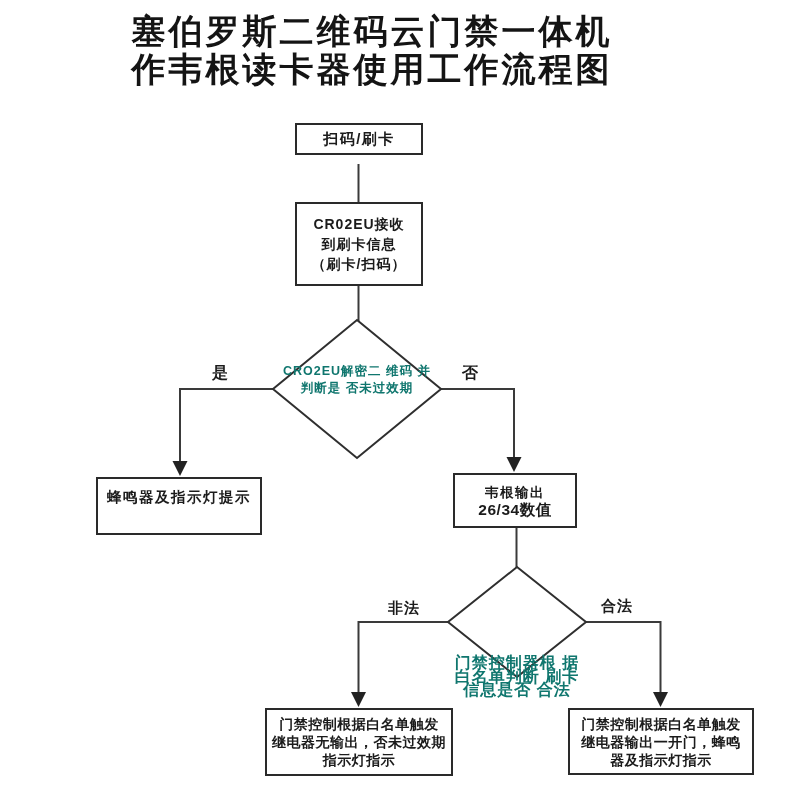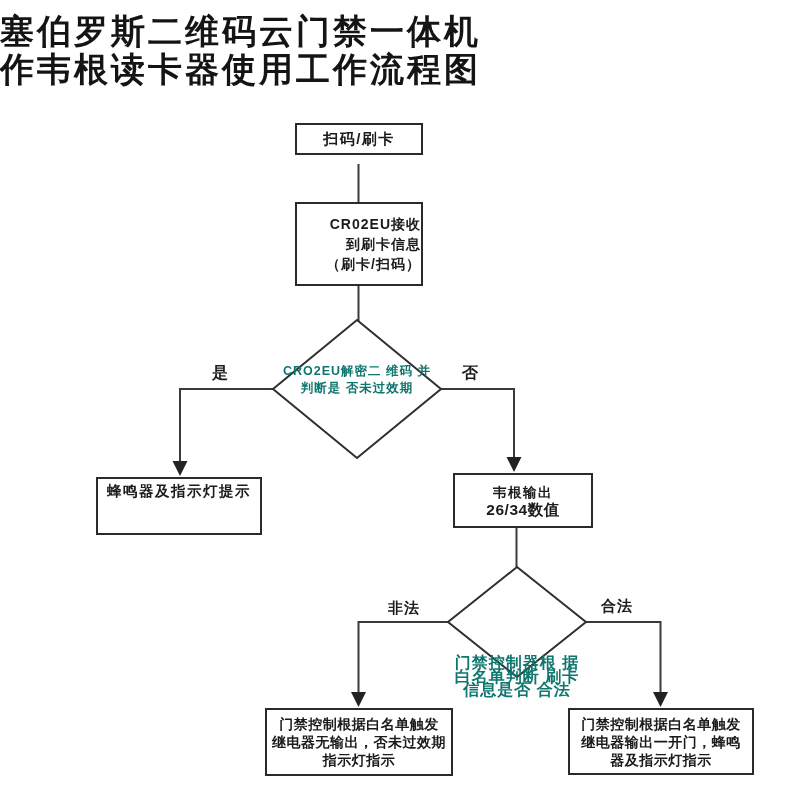--- a/index.html
+++ b/index.html
@@ -19,20 +19,21 @@
   }
   .svg-layer {
     position: absolute;
     left: 0; top: 0;
     width: 800px; height: 800px;
   }
   .page-title {
     position: absolute;
     left: 0; top: 12px;
     width: 744px;
+    text-align: center;
     font-size: 34px;
     font-weight: bold;
     letter-spacing: 3px;
     line-height: 38px;
     color: #141414;
     white-space: nowrap;
   }
   .node {
     position: absolute;
     box-sizing: border-box;
@@ -42,23 +43,23 @@
     flex-direction: column;
     align-items: center;
     justify-content: center;
     text-align: center;
     font-weight: bold;
     color: #1b1b1b;
   }
   .node .ln { display: block; }
 
   .box-start   { left:295px; top:123px; width:128px; height:32px; font-size:15px; letter-spacing:1.5px; }
-  .box-receive { left:295px; top:202px; width:128px; height:84px; font-size:14px; line-height:20px; letter-spacing:1px;align-items:flex-end; }
-  .box-buzzer  { left:96px;  top:477px; width:166px; height:58px; justify-content:flex-start; padding-top:3px; font-size:14.5px; letter-spacing:1.5px; }
-  .box-wiegand { left:453px; top:473px; width:140px; height:55px; font-size:13.5px; line-height:17px; letter-spacing:1.5px; }
+  .box-receive { left:295px; top:202px; width:128px; height:84px; font-size:14px; line-height:20px; letter-spacing:1px; }
+  .box-buzzer  { left:96px;  top:477px; width:166px; height:58px; justify-content:flex-start; padding-top:9px; font-size:14.5px; letter-spacing:1.5px; }
+  .box-wiegand { left:453px; top:473px; width:124px; height:55px; font-size:13.5px; line-height:17px; letter-spacing:1.5px; }
   .box-wiegand .ln2 { font-size:15.5px; letter-spacing:0.5px; }
   .box-deny    { left:265px; top:708px; width:188px; height:68px; font-size:14px; line-height:18px; letter-spacing:0.5px; }
   .box-allow   { left:568px; top:708px; width:186px; height:67px; font-size:14px; line-height:18px; letter-spacing:0.5px; }
 
   .diamond-text {
     position: absolute;
     text-align: center;
     font-weight: bold;
     color: #0f766e;
   }

